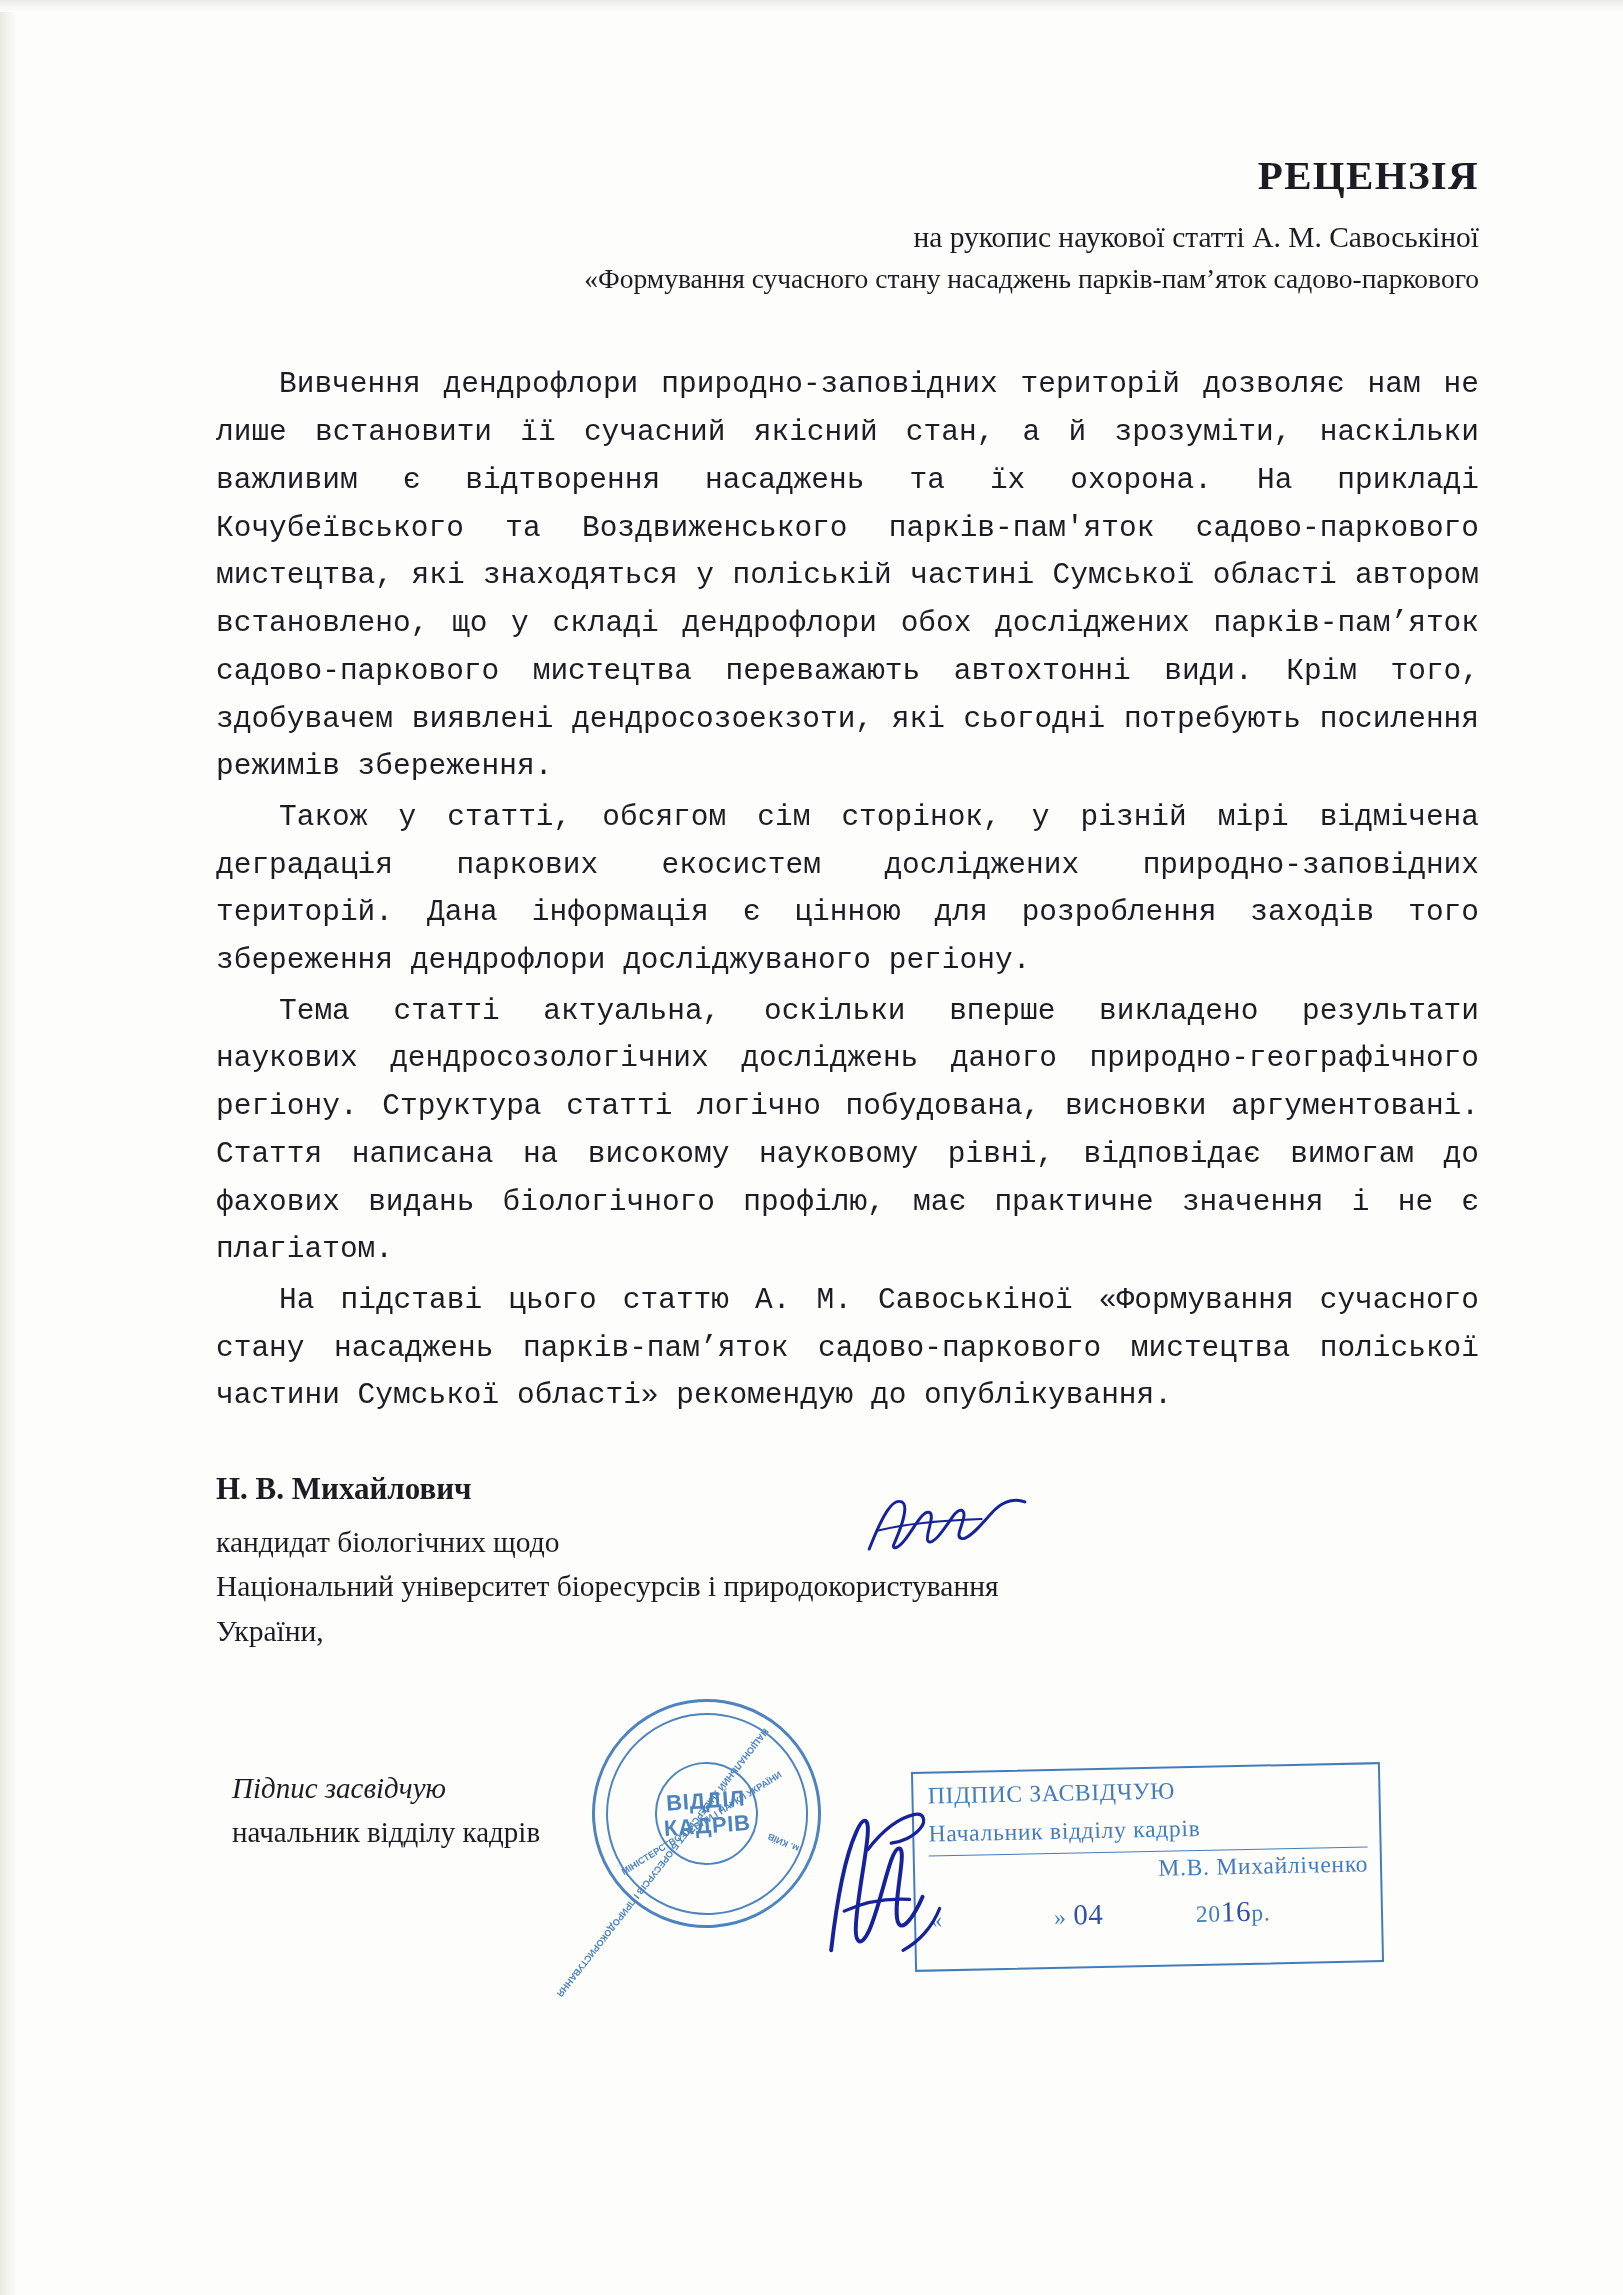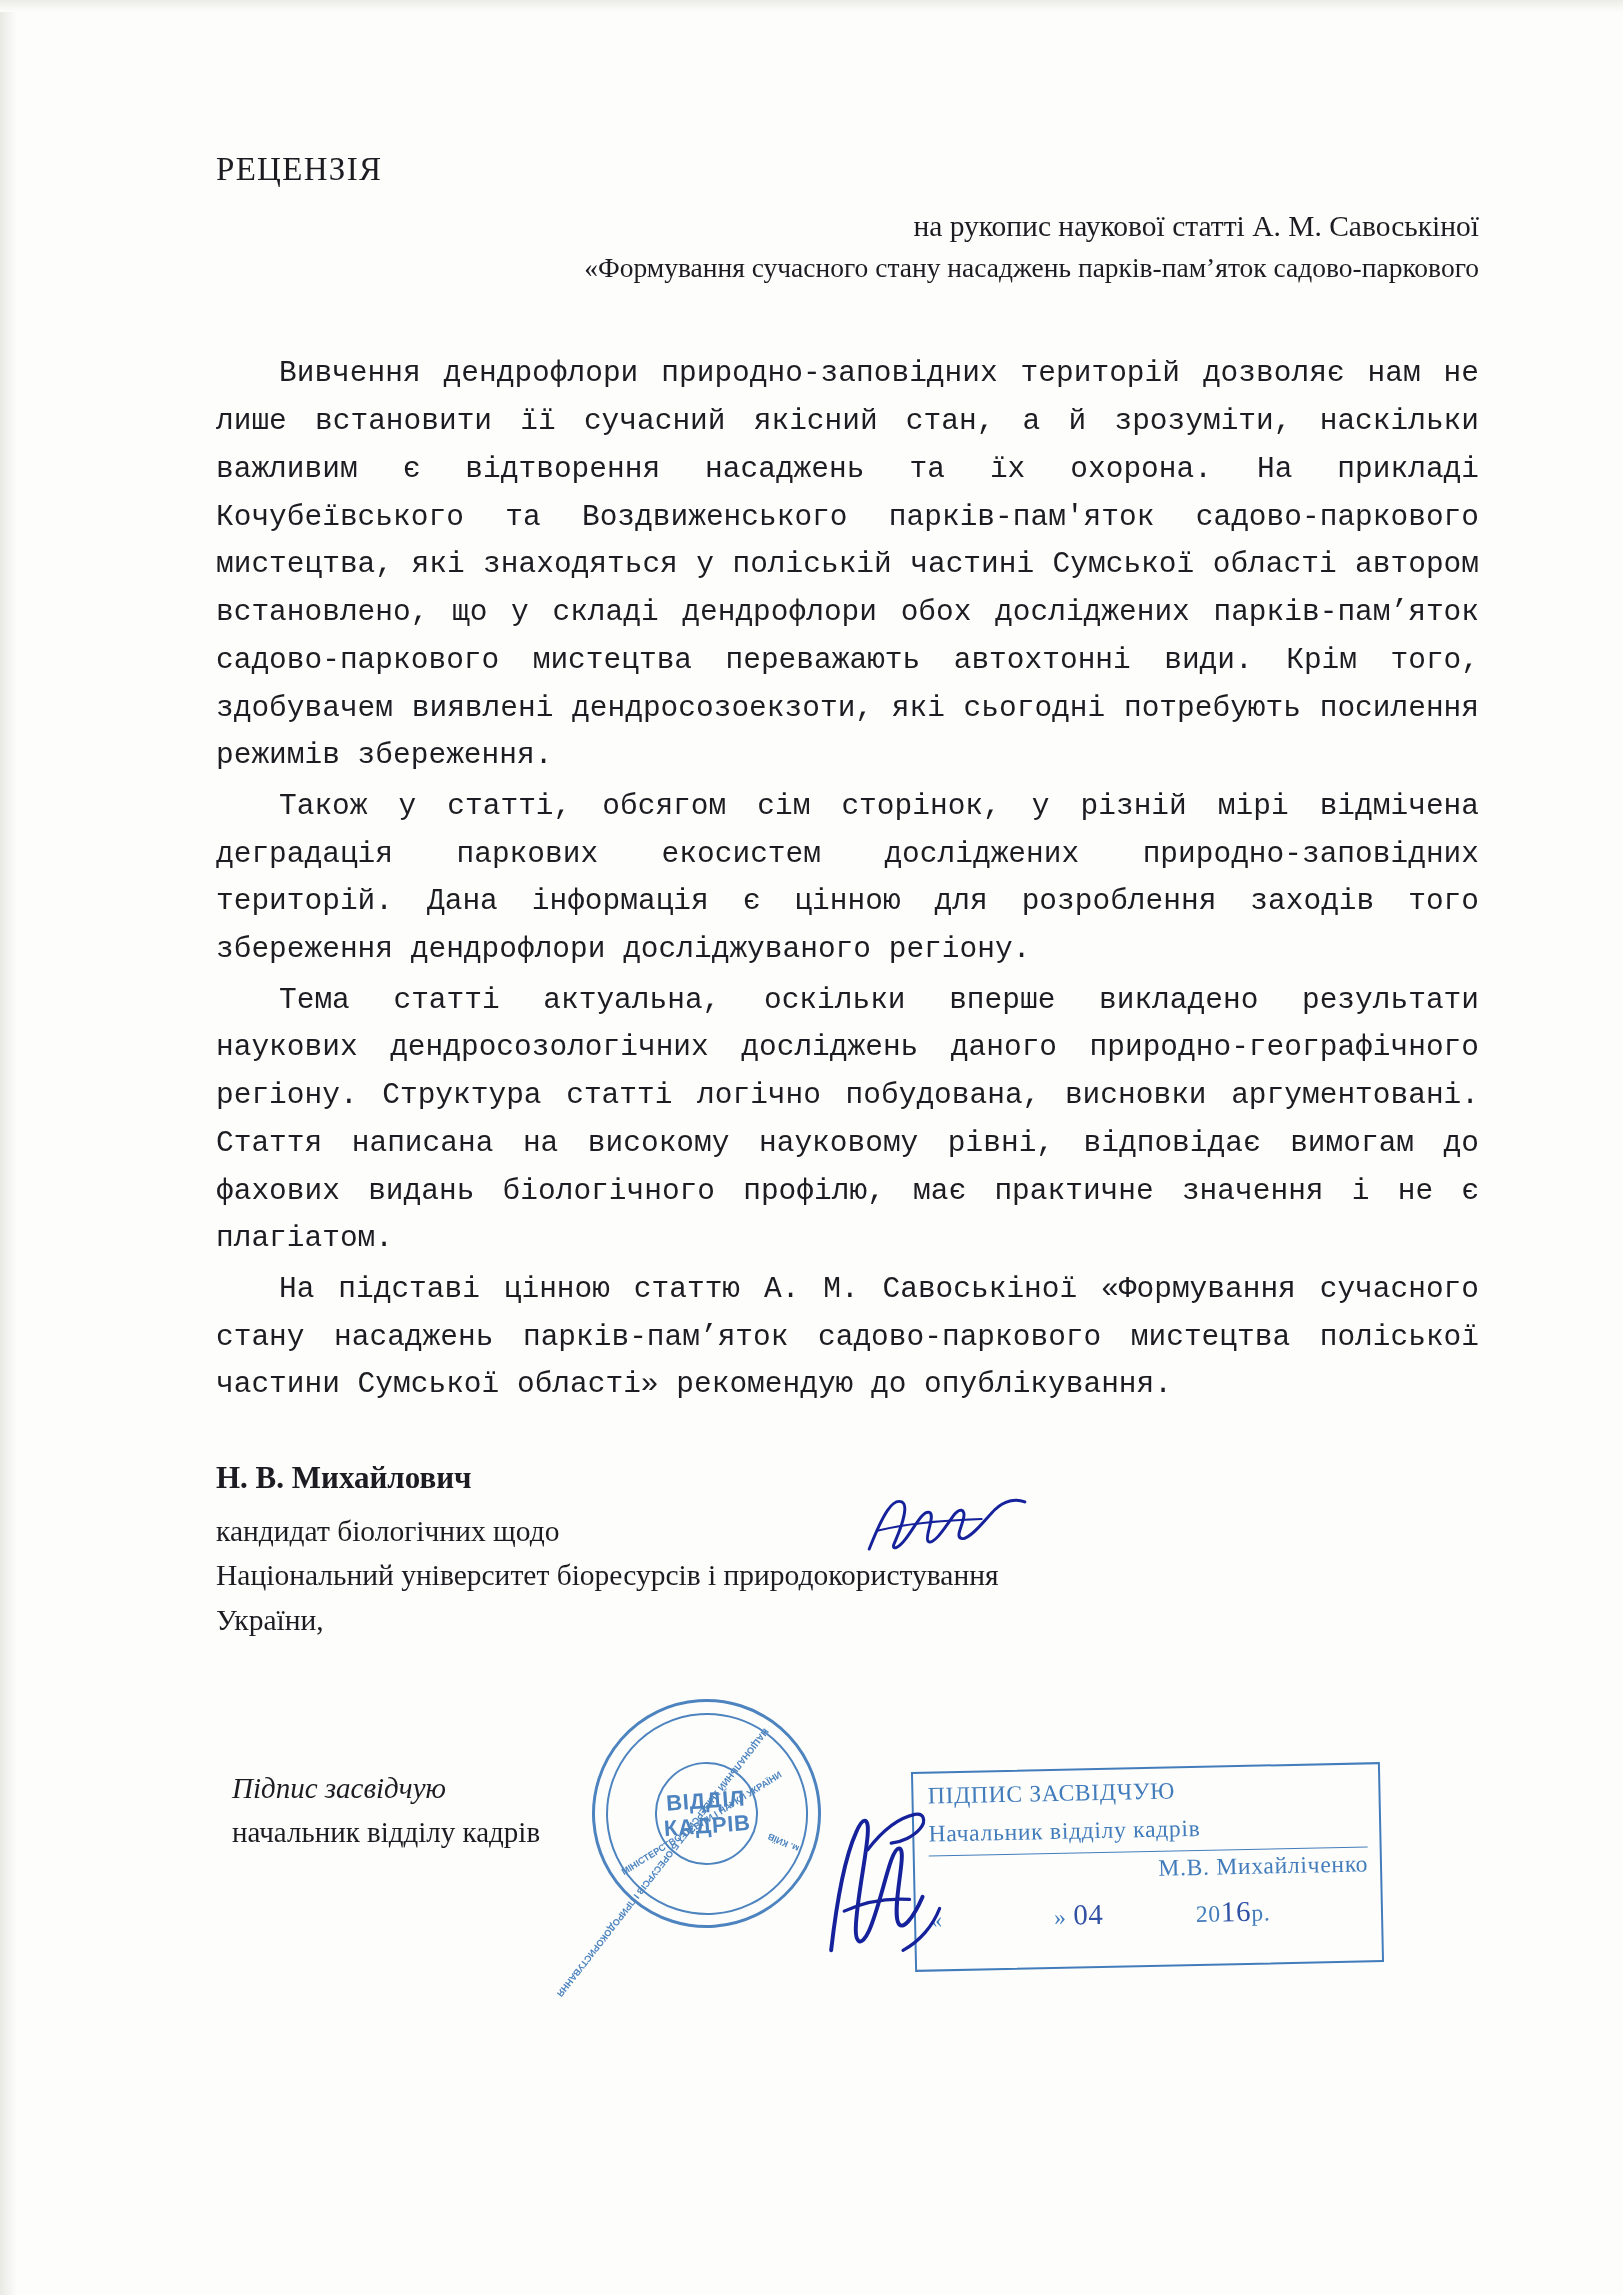--- a/index.html
+++ b/index.html
@@ -34,23 +34,23 @@
   }
 
   .content {
     position: absolute;
     left: 216px;
     top: 151px;
     width: 1263px;
   }
 
   .doc-title {
-    text-align: left;
-    font-weight: normal;
-    font-size: 33px;
+    text-align: right;
+    font-weight: bold;
+    font-size: 41px;
     letter-spacing: 1.3px;
     margin: 0 0 18.3px 0;
   }
   .subtitle-line {
     text-align: right;
     font-size: 29.5px;
     line-height: 1.42;
     margin: 0;
   }
   .subtitle-line.sans {
@@ -228,21 +228,21 @@
 
     <h1 class="doc-title">РЕЦЕНЗІЯ</h1>
 
     <p class="subtitle-line">на рукопис наукової статті А. М. Савоськіної</p>
     <p class="subtitle-line sans">«Формування сучасного стану насаджень парків-пам’яток садово-паркового</p>
 
     <div class="body-text">
       <p class="para">Вивчення дендрофлори природно-заповідних територій дозволяє нам не лише встановити її сучасний якісний стан, а й зрозуміти, наскільки важливим є відтворення насаджень та їх охорона. На прикладі Кочубеївського та Воздвиженського парків-пам'яток садово-паркового мистецтва, які знаходяться у поліській частині Сумської області автором встановлено, що у складі дендрофлори обох досліджених парків-пам’яток садово-паркового мистецтва переважають автохтонні види. Крім того, здобувачем виявлені дендросозоекзоти, які сьогодні потребують посилення режимів збереження.</p>
       <p class="para">Також у статті, обсягом сім сторінок, у різній мірі відмічена деградація паркових екосистем досліджених природно-заповідних територій. Дана інформація є цінною для розроблення заходів того збереження дендрофлори досліджуваного регіону.</p>
       <p class="para">Тема статті актуальна, оскільки вперше викладено результати наукових дендросозологічних досліджень даного природно-географічного регіону. Структура статті логічно побудована, висновки аргументовані. Стаття написана на високому науковому рівні, відповідає вимогам до фахових видань біологічного профілю, має практичне значення і не є плагіатом.</p>
-      <p class="para">На підставі цінною статтю А. М. Савоськіної «Формування сучасного стану насаджень парків-пам’яток садово-паркового мистецтва поліської частини Сумської області» рекомендую до опублікування.</p>
+      <p class="para">На підставі цього статтю А. М. Савоськіної «Формування сучасного стану насаджень парків-пам’яток садово-паркового мистецтва поліської частини Сумської області» рекомендую до опублікування.</p>
     </div>
 
     <div class="signature-block">
       <div class="sig-row">
         <span class="sig-name sig-name-wrap">Н. В. Михайлович</span>
       </div>
       <div>кандидат біологічних щодо</div>
       <div>Національний університет біоресурсів і природокористування</div>
       <div>України,</div>
     </div>

